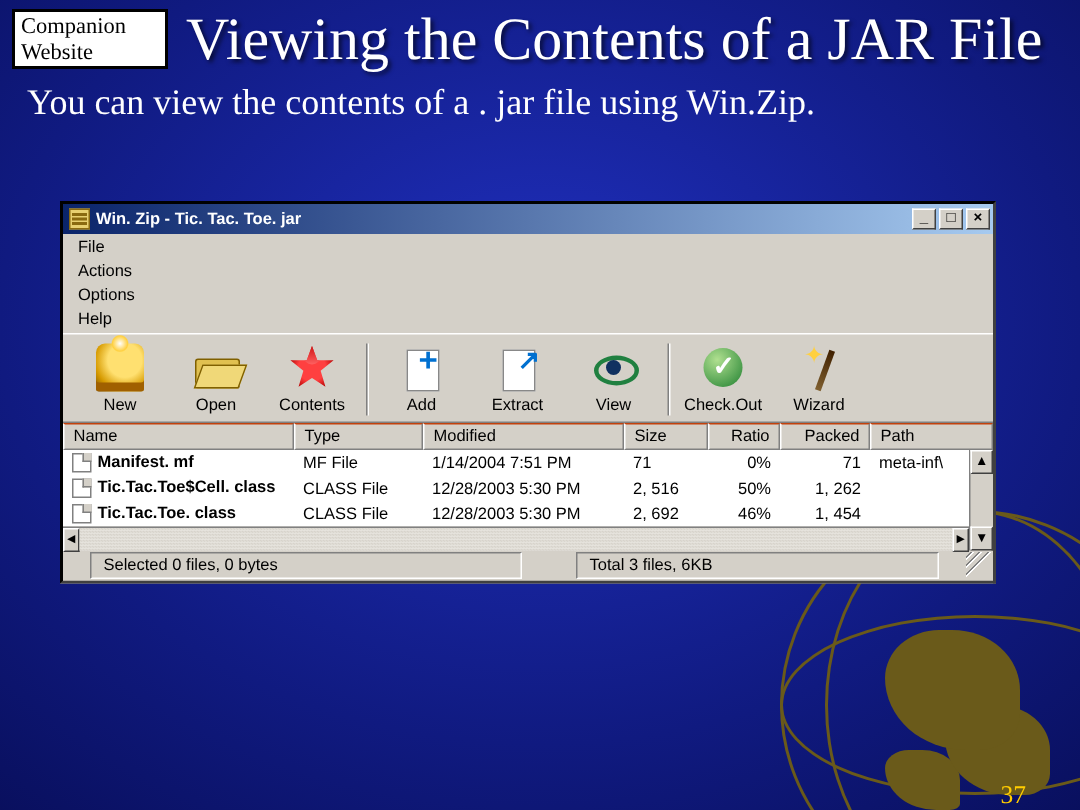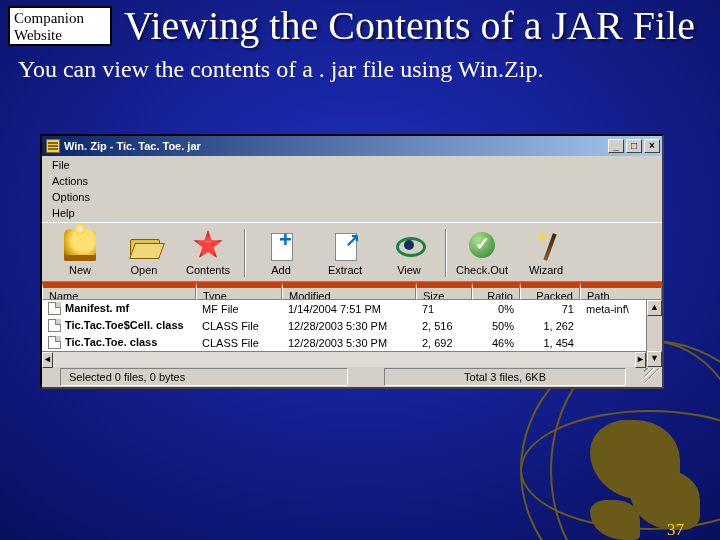--- a/index.html
+++ b/index.html
@@ -134,21 +134,21 @@
     display:flex; background:#d4d0c8;
     border-top:1px solid #808080;
   }
   .hcell, .cell {
     padding:2px 6px;
     border-right:1px solid #808080;
     overflow:hidden; white-space:nowrap;
   }
   .hcell {
     background:#d4d0c8;
-    border-top:6px solid #c2410c; border-left:1px solid #fff;
+    border-top:1px solid #c2410c; border-left:1px solid #fff;
     border-bottom:1px solid #808080;
     height:18px;
   }
   .list { background:#fff; }
   .row { display:flex; height:17px; align-items:center;}
   .cell { border:none; height:17px; line-height:15px;}
   .c-name{width:154px;} .c-type{width:86px;} .c-mod{width:134px;text-align:left;}
   .c-size{width:56px;text-align:left;} .c-ratio{width:48px;text-align:right;}
   .c-packed{width:60px;text-align:right;} .c-path{flex:1;}
   .row .c-name{display:flex;align-items:center;gap:4px;font-weight:bold;}
@@ -156,21 +156,21 @@
   .file-ico::after{content:"";position:absolute;width:5px;height:5px;border-left:1px solid #808080;border-bottom:1px solid #808080;top:-1px;right:-1px;background:#d4d0c8;}
 
   .scrollarea { display:flex; }
   .vscroll { width:16px; background:#d4d0c8; border-left:1px solid #808080; display:flex;flex-direction:column;justify-content:space-between;}
   .sbtn{height:16px;background:#d4d0c8;border:1px solid #fff;border-right-color:#404040;border-bottom-color:#404040;font-size:9px;text-align:center;line-height:13px;}
   .hscroll{height:16px;background:#dcdad5;display:flex;border-top:1px solid #808080;}
   .hscroll .track{flex:1;background:repeating-conic-gradient(#d4d0c8 0 25%,#e8e6e0 0 50%) 0/2px 2px;}
 
   .status{display:flex;background:#d4d0c8;height:20px;align-items:center;}
   .status-cell{padding:2px 8px;border:1px solid #808080;border-top-color:#808080;border-left-color:#808080;border-right-color:#fff;border-bottom-color:#fff;height:18px;margin:18px;}
-  .status .s1{width:288px;} .status .s2{flex:1;text-align:center;}
+  .status .s1{width:288px;} .status .s2{flex:1;}
   .grip{width:18px;height:18px;background:
     linear-gradient(135deg,transparent 10px,#808080 10px,#808080 11px,#fff 11px,#fff 12px,transparent 12px),
     linear-gradient(135deg,transparent 6px,#808080 6px,#808080 7px,#fff 7px,#fff 8px,transparent 8px),
     linear-gradient(135deg,transparent 2px,#808080 2px,#808080 3px,#fff 3px,#fff 4px,transparent 4px);
     background-repeat:no-repeat; background-position:right bottom;
   }
   .listwrap{flex:1;}
 </style>
 </head>
 <body>

